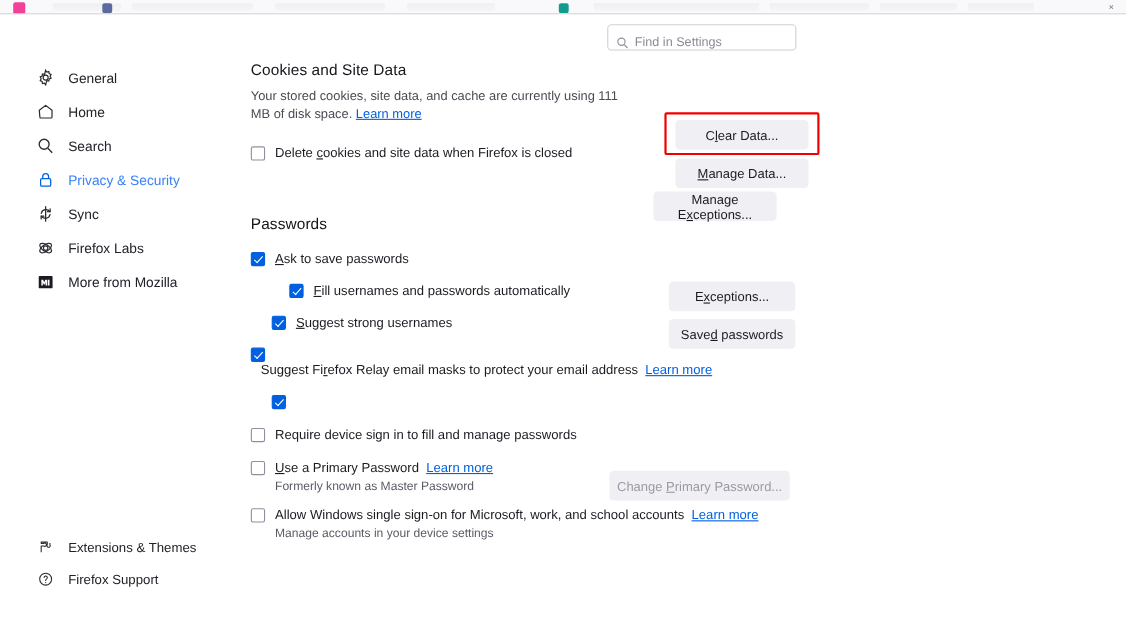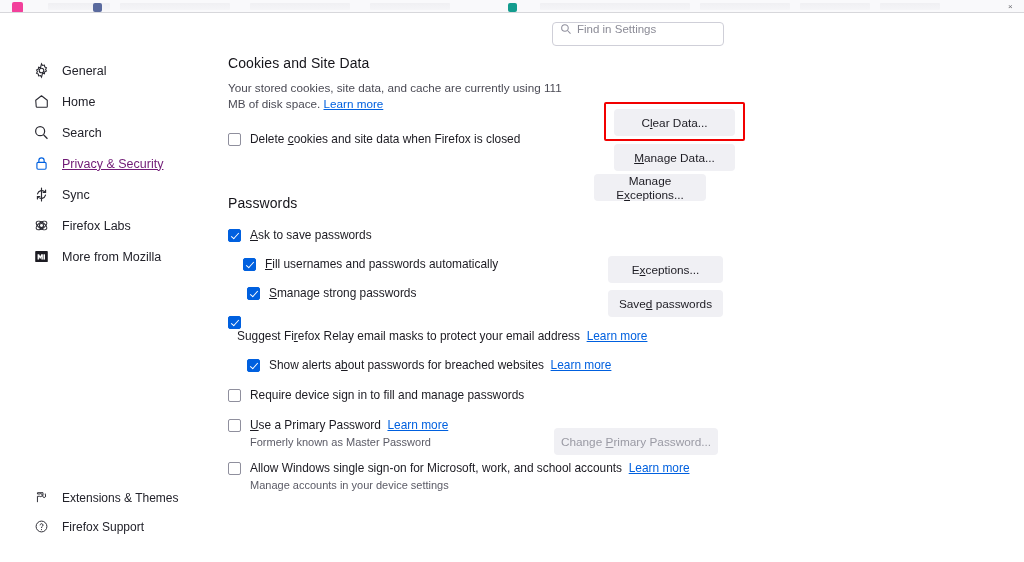--- a/index.html
+++ b/index.html
@@ -30,41 +30,41 @@
     color: #6d6d72; font-size: 8px; line-height: 8px;
   }
 
   
   #search-wrap {
     position: absolute; left: 552px; top: 22px; width: 172px; height: 24px;
   }
   #search-box {
     width: 100%; height: 100%;
     border: 1px solid #cfcfd8; border-radius: 4px; background: #ffffff;
-    display: flex; align-items: flex-start; padding-left: 7px;
+    display: flex; align-items: flex-end; padding-left: 7px;
   }
   #search-icon { width: 12px; height: 12px; flex: 0 0 12px; color: #8f8f9d; }
   #search-input {
     border: 0; outline: none; background: transparent;
     font-family: "Liberation Sans", sans-serif; font-size: 11.5px;
     color: #5b5b66; margin-left: 5px; width: 140px;
   }
   #search-input::placeholder { color: #8b8b96; }
 
   
   #sidebar { position: absolute; left: 0; top: 55px; width: 215px; }
   .nav-item {
     display: flex; align-items: center; height: 31px; padding-left: 33px;
     color: #22222a; font-size: 12.5px; cursor: default;
   }
   .nav-item .nav-ico {
     width: 17px; height: 17px; flex: 0 0 17px; margin-right: 12px;
     display: flex; align-items: center; justify-content: center; color: #2b2b33;
   }
-  .nav-item.active { color: #701a75; text-decoration: underline; }
+  .nav-item.active { color: #3b82f6; }
   .nav-item.active .nav-ico { color: #0061e0; }
 
   #sidebar-bottom { position: absolute; left: 0; top: 483px; width: 215px; }
   #sidebar-bottom .nav-item { height: 29px; padding-left: 34px; font-size: 12px; }
   #sidebar-bottom .nav-ico { width: 15px; flex: 0 0 15px; margin-right: 13px; }
 
   
   #main { position: absolute; left: 228px; top: 55px; width: 520px; }
 
   .sec-title {
@@ -255,38 +255,37 @@
   </section>
 
   <section style="margin-top:49px;">
     <h2 class="sec-title">Passwords</h2>
 
     <div class="cb-row" style="margin-top:17px;">
       <span class="cb checked"></span>
       <span class="cb-label"><span class="u">A</span><span>sk to save passwords</span></span>
     </div>
 
-    <div class="cb-row" style="margin-top:15px;margin-left:15px;">
+    <div class="cb-row" style="margin-top:15px;margin-left:35px;">
       <span class="cb checked"></span>
       <span class="cb-label"><span class="u">F</span><span>ill usernames and passwords automatically</span></span>
     </div>
 
     <div class="cb-row" style="margin-top:15px;margin-left:19px;">
       <span class="cb checked"></span>
-      <span class="cb-label"><span class="u">S</span><span>manage strong passwords</span></span>
+      <span class="cb-label"><span class="u">S</span><span>uggest strong usernames</span></span>
     </div>
 
     <div class="cb-row" style="margin-top:15px;flex-direction:column;">
       <span class="cb checked"></span>
       <span class="cb-label"><span>Suggest Fi</span><span class="u">r</span><span>efox Relay email masks to protect your email address</span>&nbsp; <a class="link">Learn more</a></span>
     </div>
 
     <div class="cb-row" style="margin-top:15px;margin-left:19px;">
       <span class="cb checked"></span>
-      <span class="cb-label"><span>Show alerts a</span><span class="u">b</span><span>out passwords for breached websites</span>&nbsp; <a class="link">Learn more</a></span>
     </div>
 
     <div class="cb-row" style="margin-top:16px;text-align:center;">
       <span class="cb"></span>
       <span class="cb-label">Require device sign in to fill and manage passwords</span>
     </div>
 
     <div class="cb-row" style="margin-top:16px;">
       <span class="cb"></span>
       <span class="cb-label"><span class="u">U</span><span>se a Primary Password</span>&nbsp; <a class="link">Learn more</a></span>

